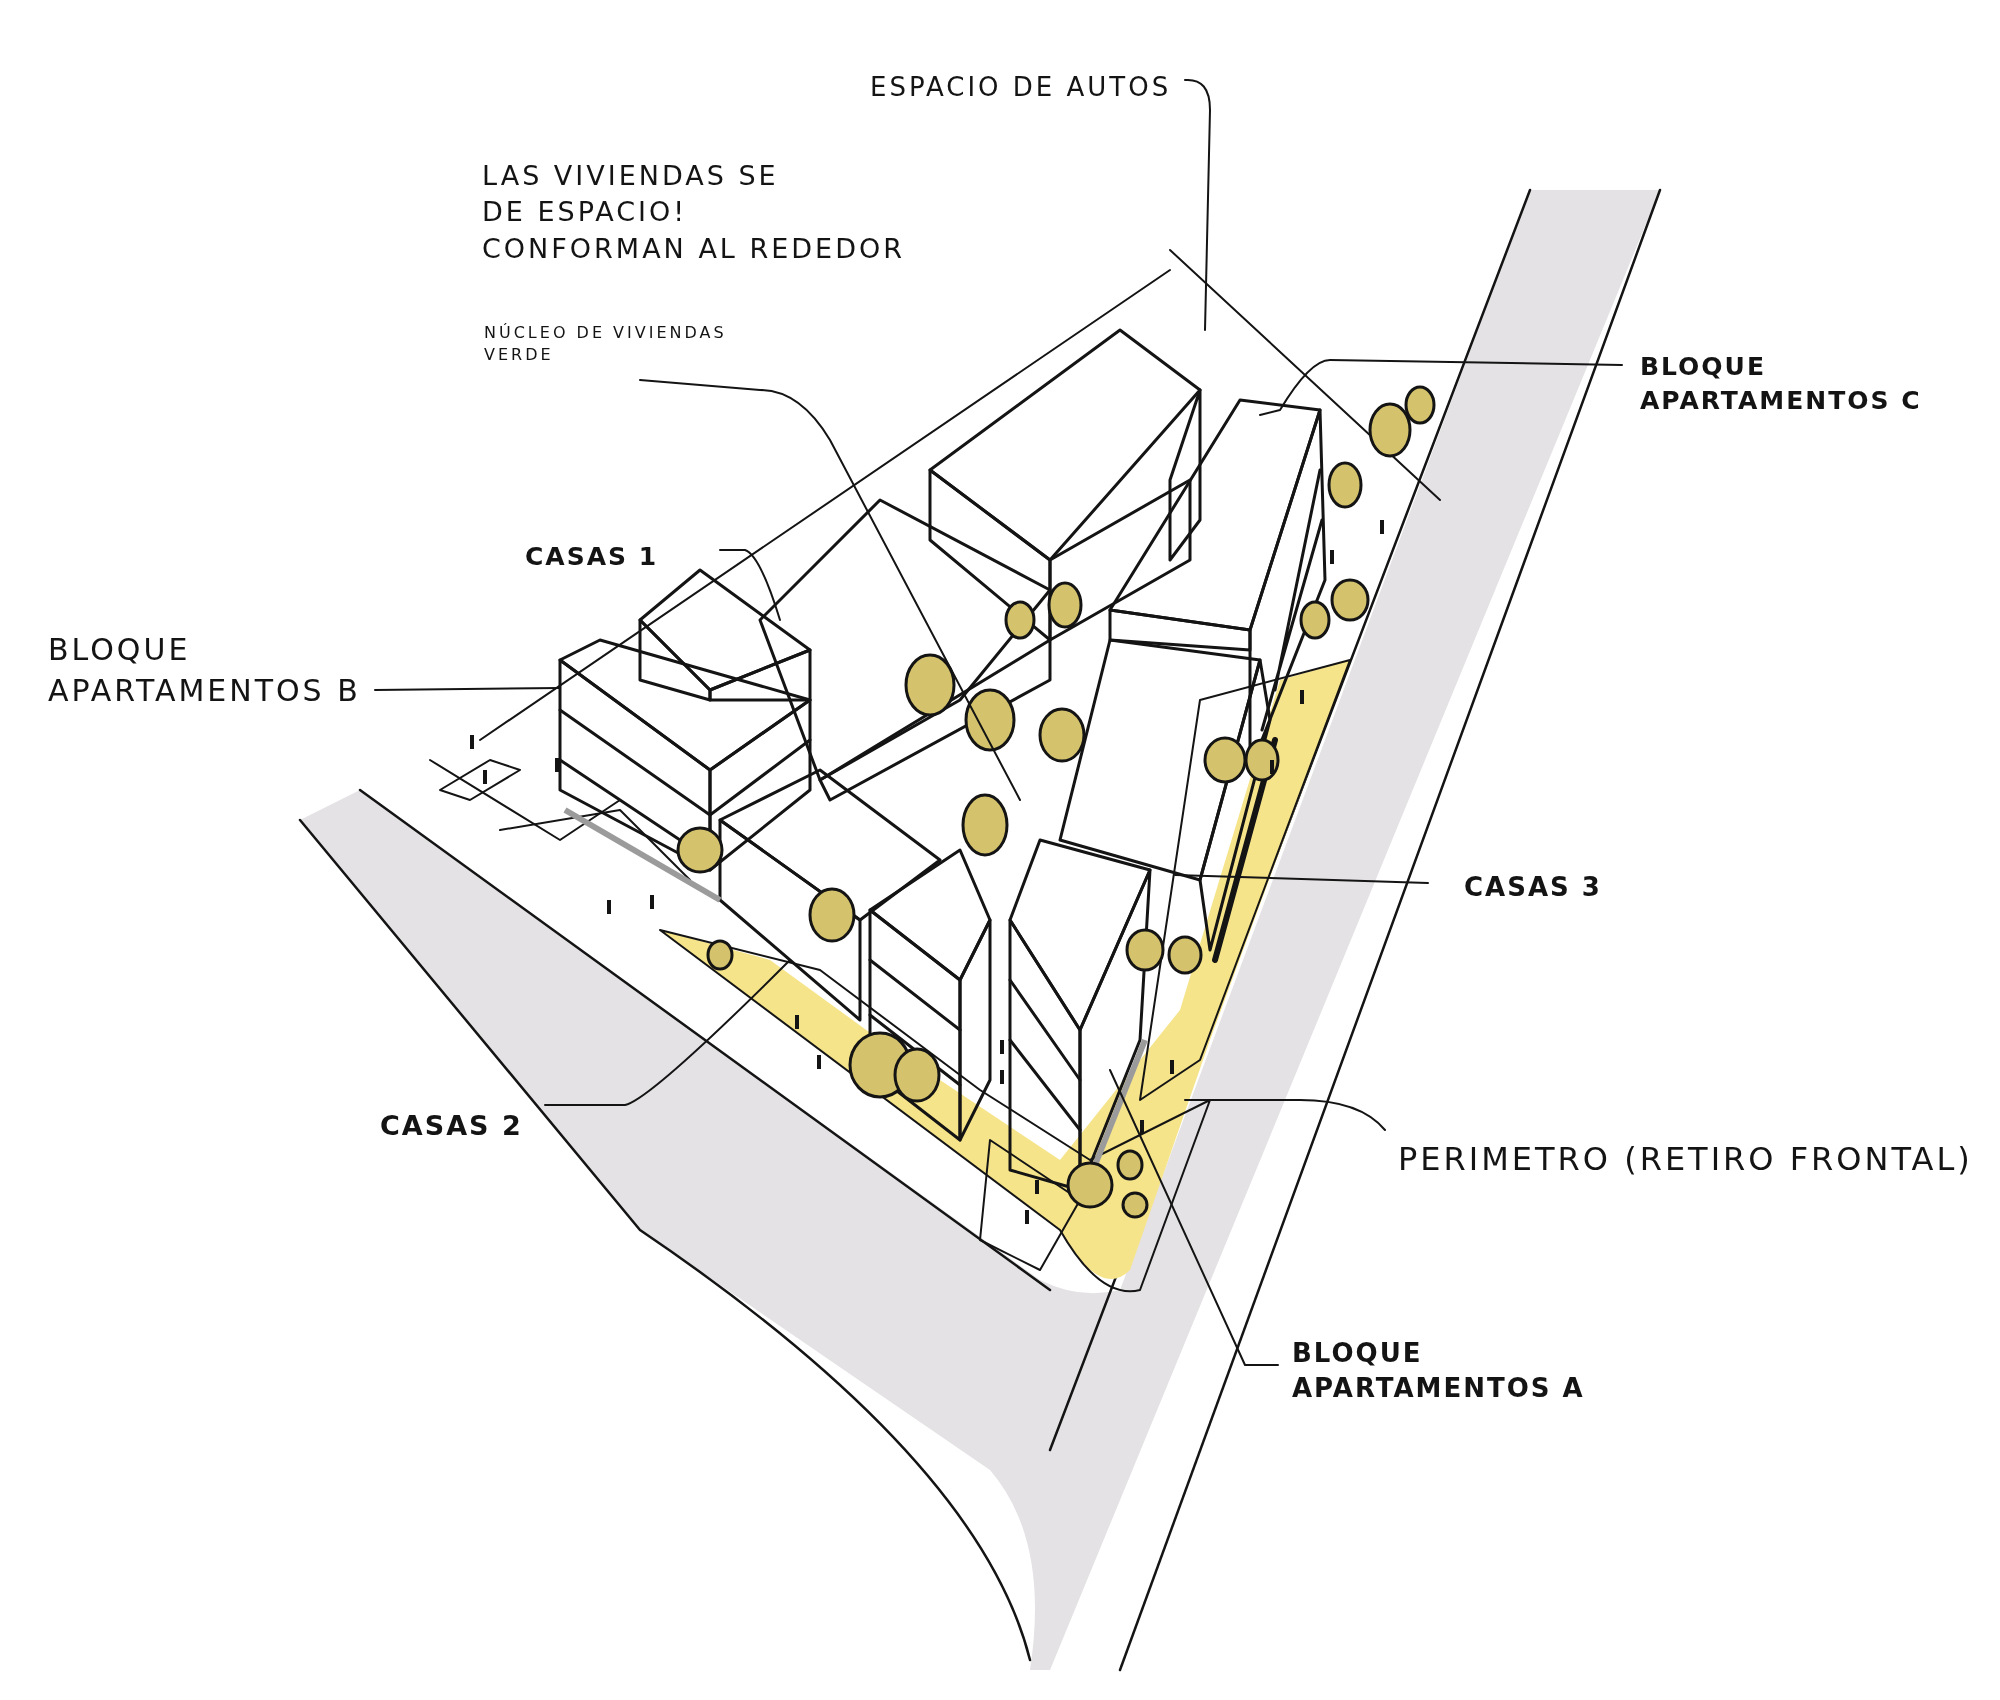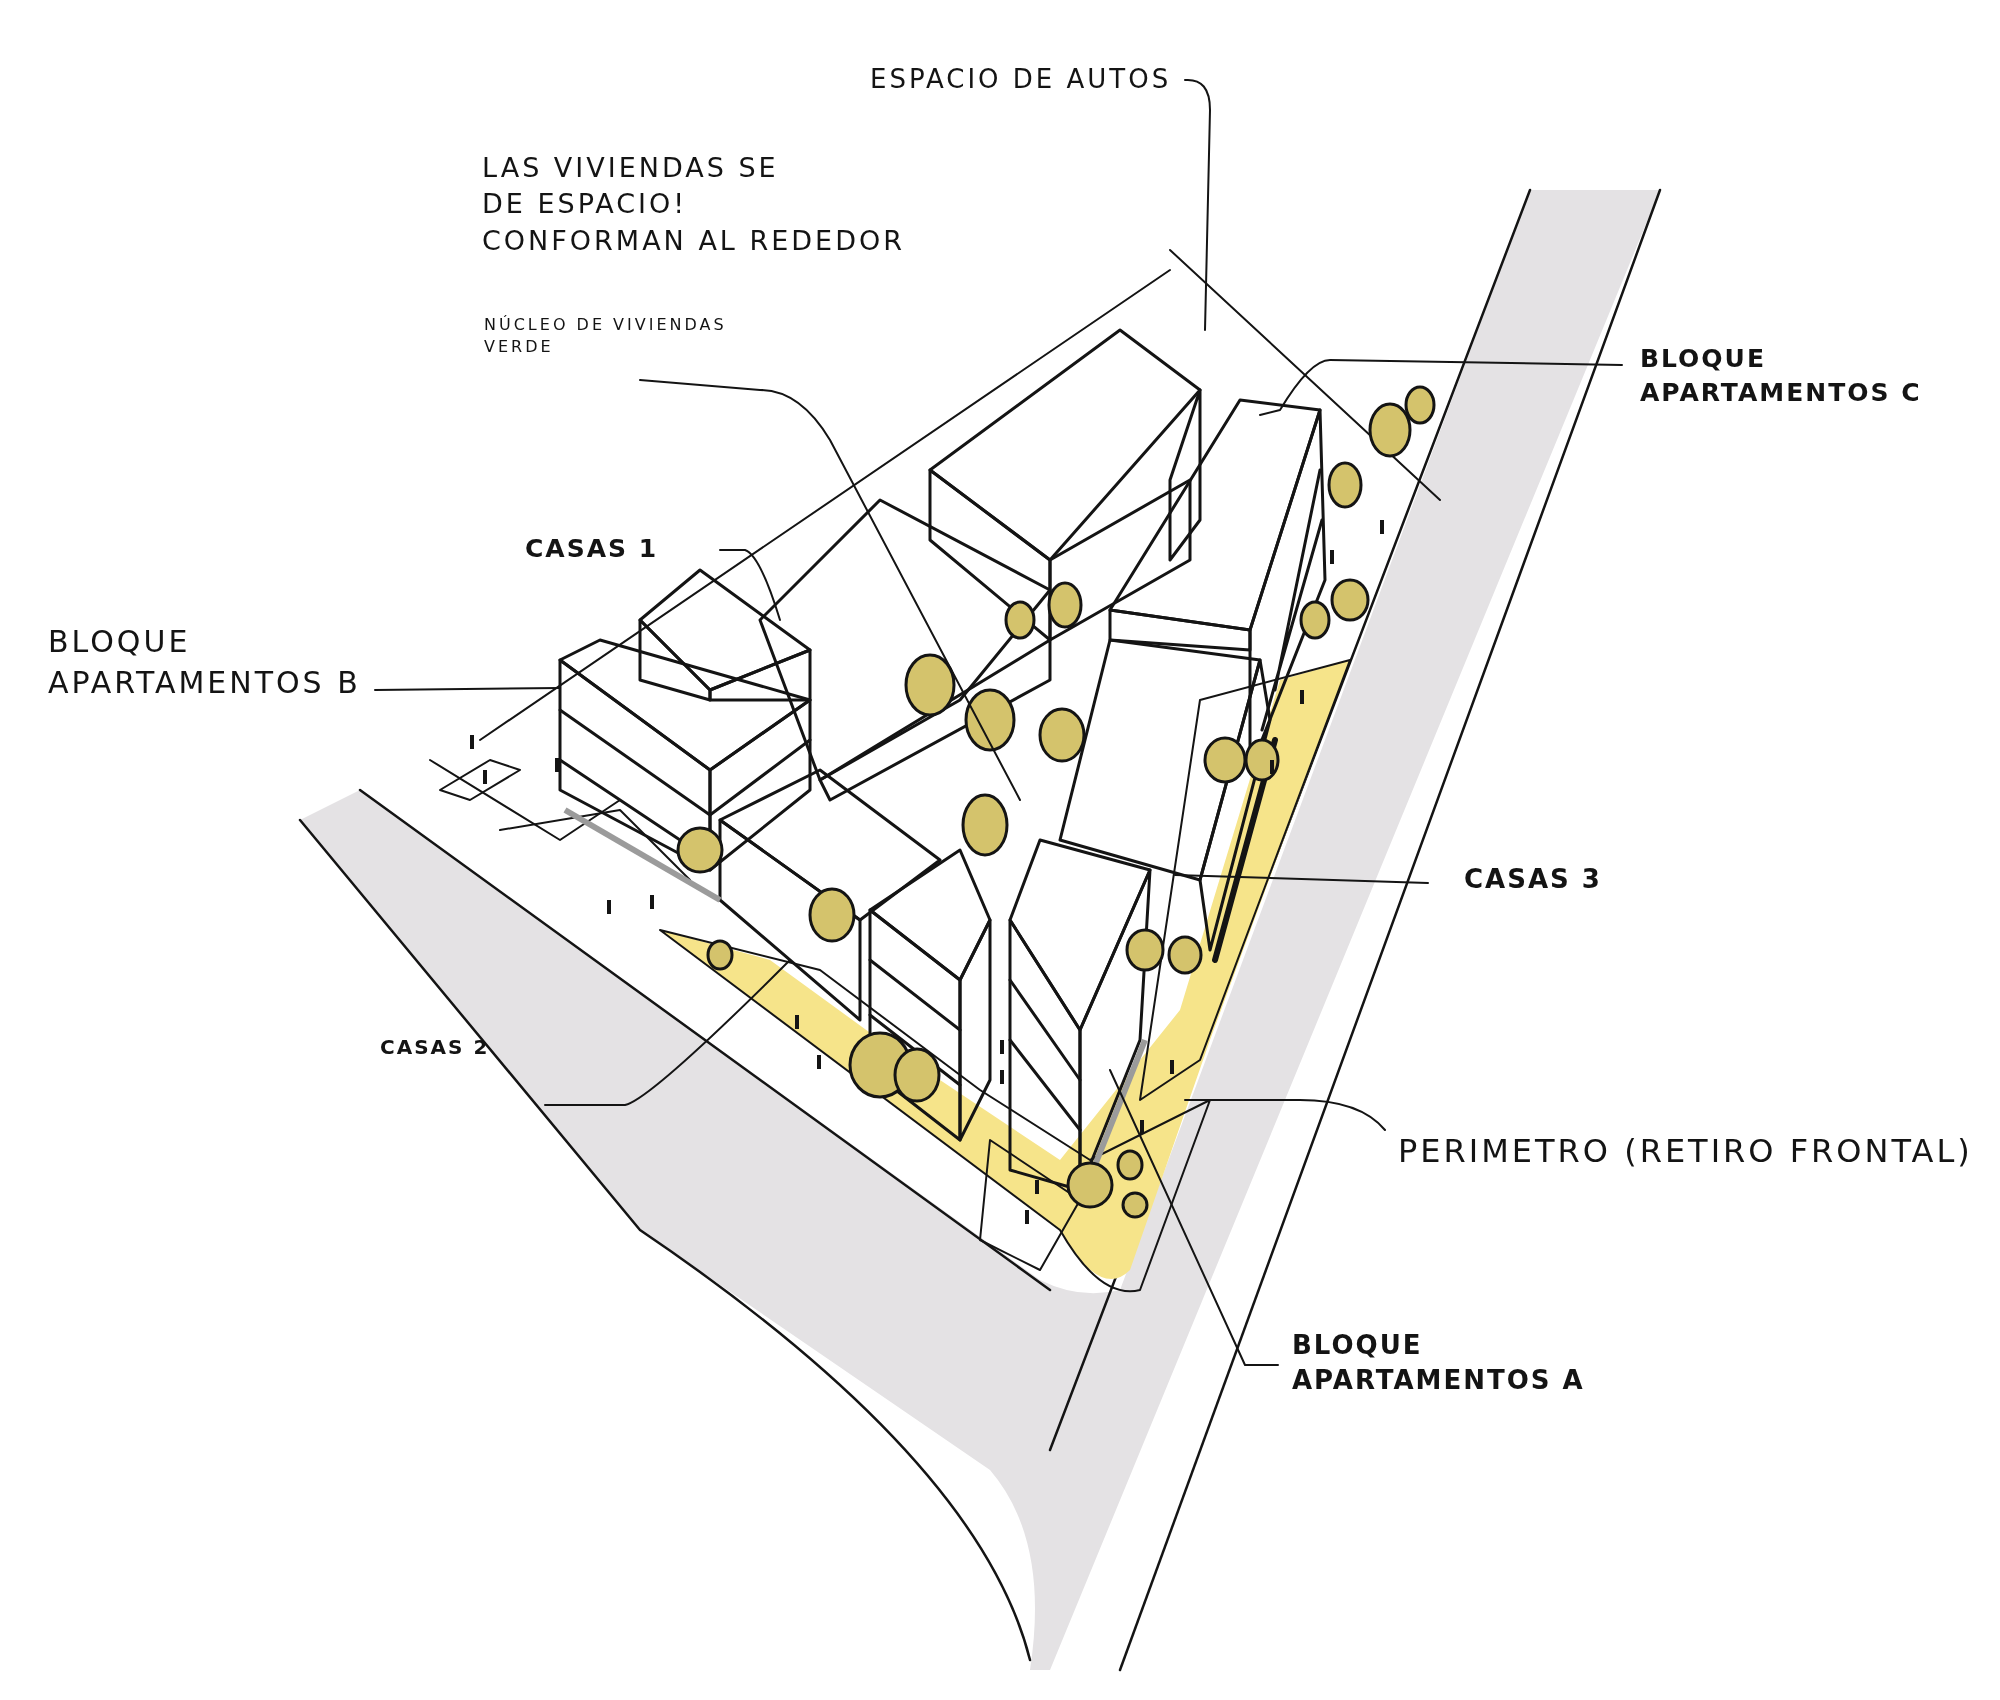--- a/index.html
+++ b/index.html
@@ -1,21 +1,21 @@
 <!DOCTYPE html>
 <html><head>
   <meta charset="utf-8">
   <style>
     html, body { margin: 0; padding: 0; background: #ffffff; }
     body { width: 2000px; height: 1700px; position: relative; overflow: hidden;
            font-family: "DejaVu Sans", sans-serif; }
     #canvas { position: absolute; left: 0; top: 0; width: 2000px; height: 1700px; }
     .label { position: absolute; color: #141414; font-family: "DejaVu Sans", sans-serif;
              font-weight: bold; letter-spacing: 2px; text-transform: uppercase;
-             line-height: 1.35; white-space: nowrap; }
+             line-height: 1.35; white-space: nowrap; margin-top: 8px; }
     .label.light { font-weight: normal; letter-spacing: 3px; }
     .label .line { display: block; }
     .ink { stroke: #141414; fill: none; stroke-linecap: round; stroke-linejoin: round; }
   </style>
 </head>
 <body>
 
 <svg id="canvas" viewBox="0 0 2000 1700" xmlns="http://www.w3.org/2000/svg">
 
   <g>
@@ -173,21 +173,21 @@
 
 <div class="label" style="left:525px; top:532px; font-size:25px;">Casas 1</div>
 
 <div class="label light" style="left:48px; top:622px; font-size:30px;">
   <span class="line">Bloque</span>
   <span class="line">Apartamentos B</span>
 </div>
 
 <div class="label" style="left:1464px; top:862px; font-size:26px;">Casas 3</div>
 
-<div class="label" style="left:380px; top:1034px; font-size:20px;">Casas 2</div>
+<div class="label" style="left:380px; top:1100px; font-size:27px;">Casas 2</div>
 
 <div class="label light" style="left:1398px; top:1130px; font-size:32px;">
   <span class="line">Perimetro (retiro frontal)</span>
 </div>
 
 <div class="label" style="left:1292px; top:1328px; font-size:26px;">
   <span class="line">Bloque</span>
   <span class="line">Apartamentos A</span>
 </div>
 

